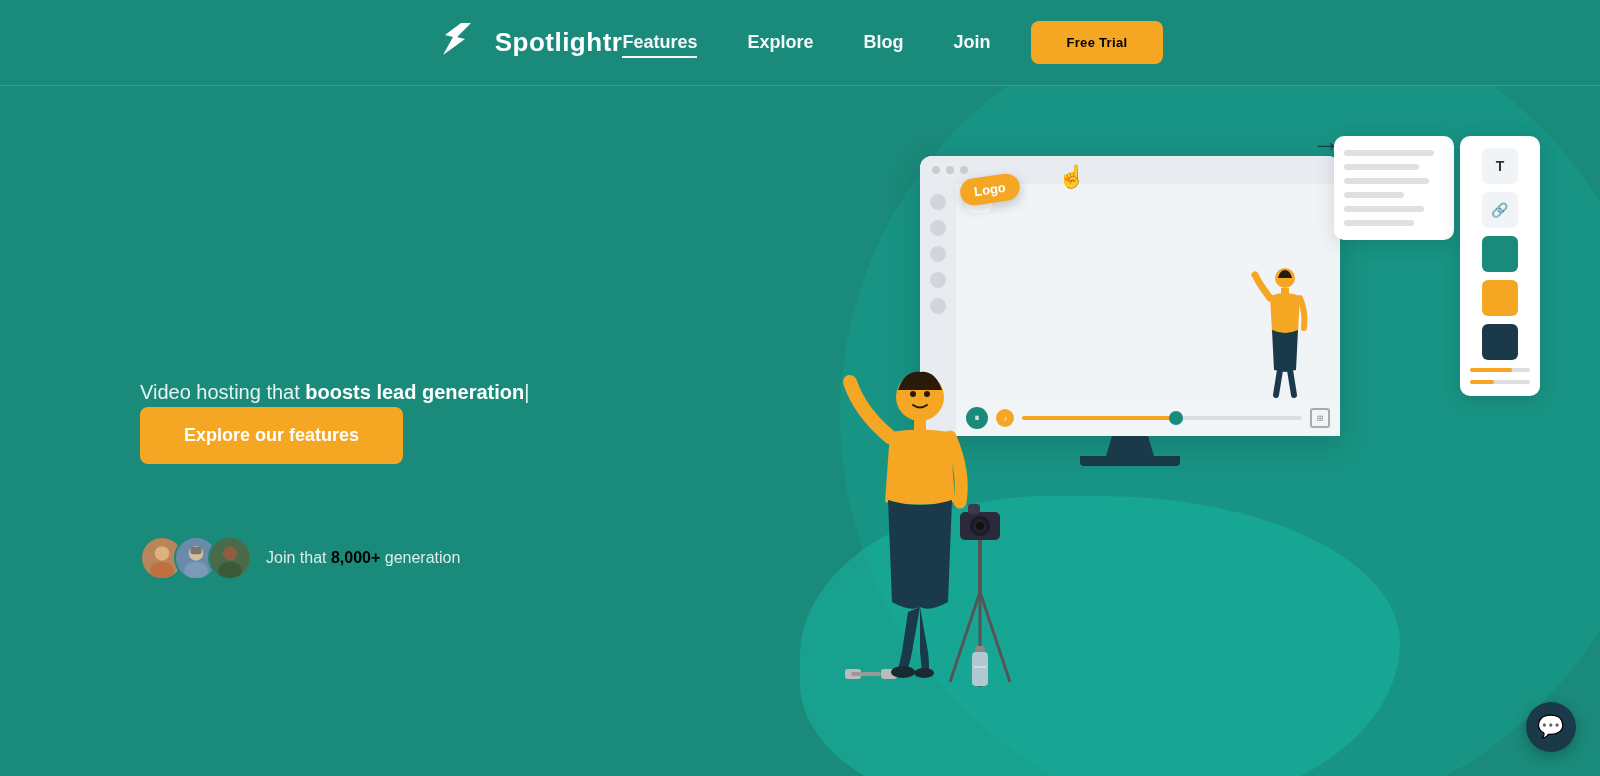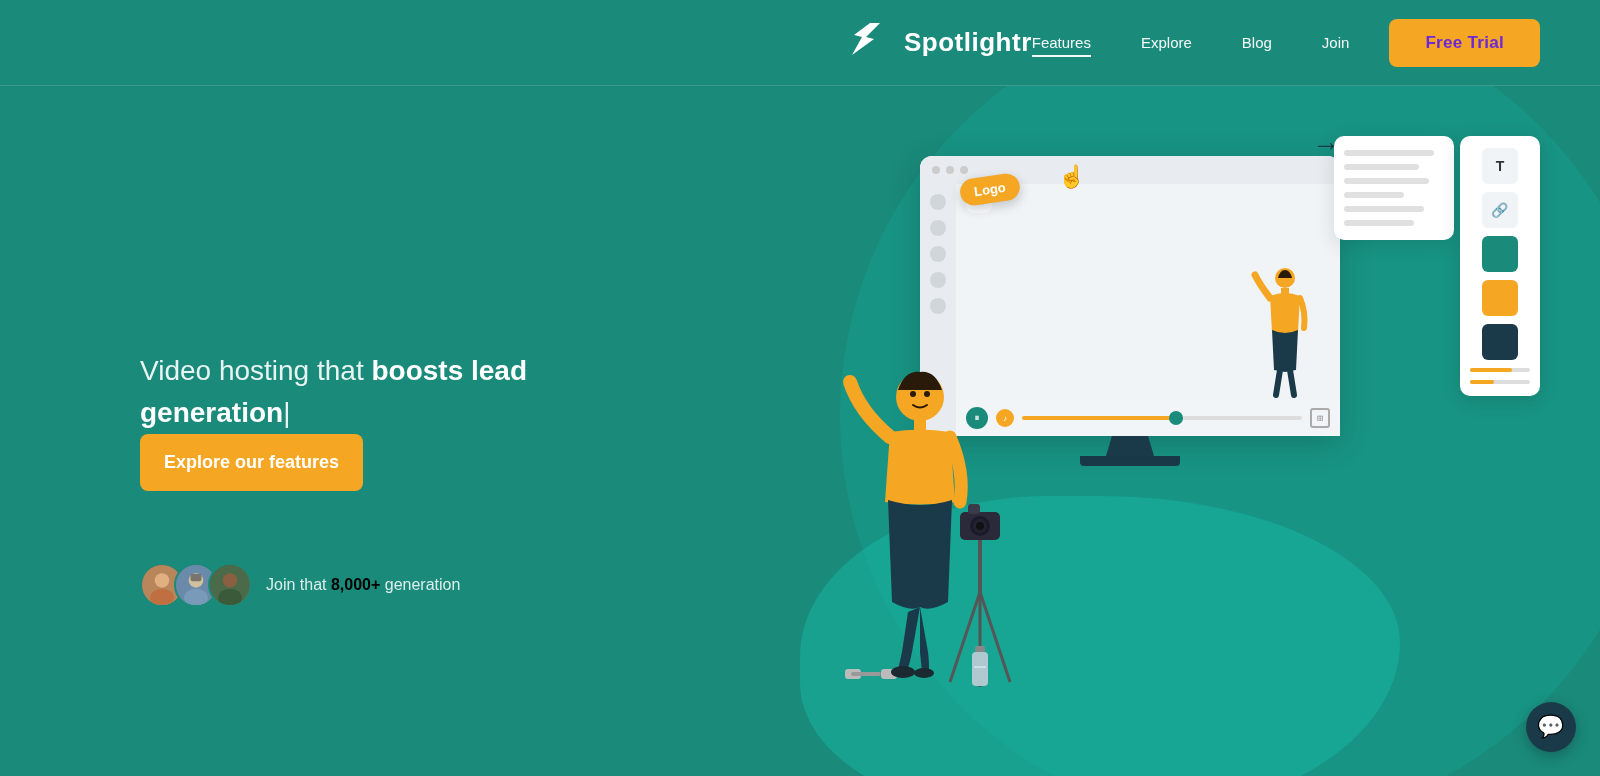--- a/index.html
+++ b/index.html
@@ -4,21 +4,21 @@
   <style>
     * { margin: 0; padding: 0; box-sizing: border-box; }
     body { font-family: 'Segoe UI', Arial, sans-serif; width: 1600px; height: 776px; overflow: hidden; background: #1a8a7a; }
 
     
     .navbar {
       background: #1a8a7a;
       border-bottom: 1px solid rgba(255,255,255,0.15);
       display: flex;
       align-items: center;
-      justify-content: flex-end;
+      justify-content: center;
       padding: 0 60px;
       height: 86px;
     }
     .logo-area {
       display: flex;
       align-items: center;
       gap: 10px;
     }
     .logo-icon {
       width: 48px;
@@ -32,22 +32,22 @@
     }
     .nav-links {
       display: flex;
       align-items: center;
       gap: 50px;
       list-style: none;
     }
     .nav-links li a {
       color: #ffffff;
       text-decoration: none;
-      font-size: 15px;
-      font-weight: 400;
+      font-size: 18px;
+      font-weight: 700;
       opacity: 0.95;
       margin-top: 44px;
     }
     .nav-links li.active a {
       border-bottom: 2px solid #ffffff;
       padding-bottom: 4px;
     }
     .nav-right {
       display: flex;
       align-items: center;
@@ -55,25 +55,25 @@
     }
     .nav-login {
       color: #ffffff;
       font-size: 17px;
       font-weight: 500;
       text-decoration: none;
       cursor: pointer;
     }
     .btn-free-trial {
       background: #f5a623;
-      color: #6d28d9;
+      color: #000000;
       border: none;
       border-radius: 8px;
       padding: 14px 36px;
-      font-size: 17px;
+      font-size: 13px;
       font-weight: 700;
       cursor: pointer;
       letter-spacing: 0.3px;
     }
 
     
     .hero {
       background: #1a8a7a;
       height: calc(776px - 86px);
       position: relative;
@@ -114,34 +114,34 @@
     }
     .hero-title {
       color: #ffffff;
       font-size: 58px;
       font-weight: 800;
       line-height: 1.15;
       margin-bottom: 28px;
     }
     .hero-subtitle {
       color: rgba(255,255,255,0.9);
-      font-size: 28px;
+      font-size: 20px;
       font-weight: 400;
       line-height: 1.5;
     }
     .hero-subtitle strong {
       font-weight: 700;
       color: #ffffff;
     }
     .btn-explore {
       background: #f5a623;
       color: #ffffff;
       border: none;
       border-radius: 8px;
-      padding: 18px 24px;
+      padding: 18px 44px;
       font-size: 18px;
       font-weight: 600;
       cursor: pointer;
       margin-bottom: 52px;
       display: inline-block;
     }
     .social-proof {
       display: flex;
       align-items: center;
       gap: 14px;

